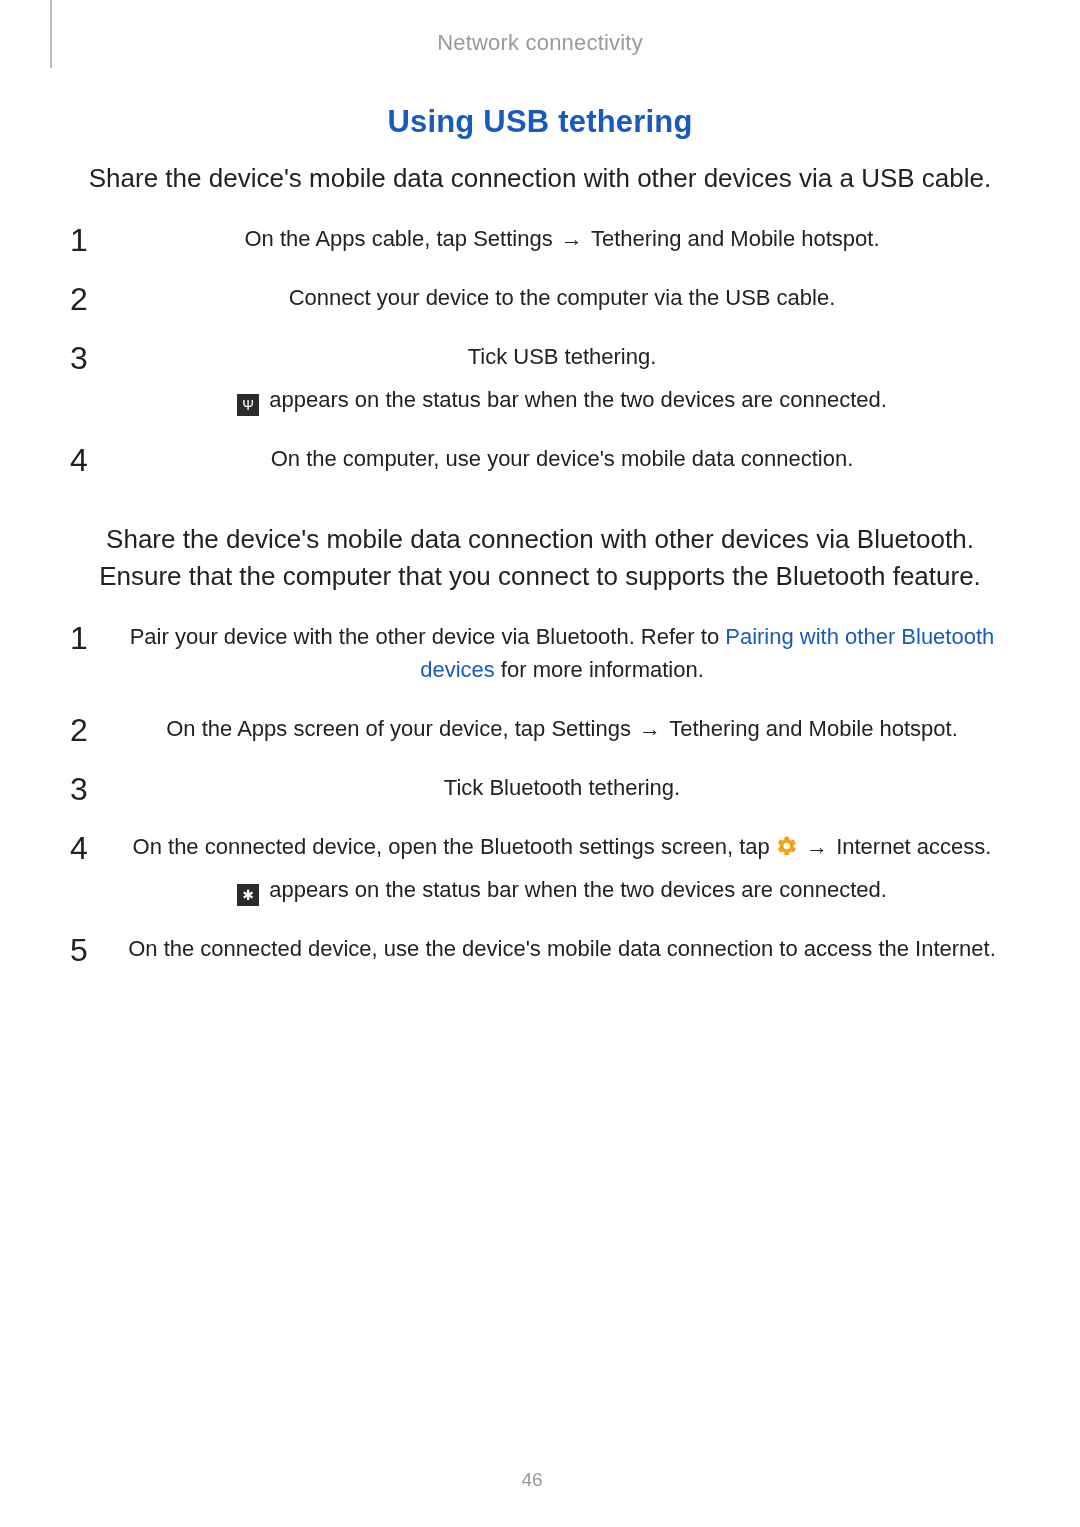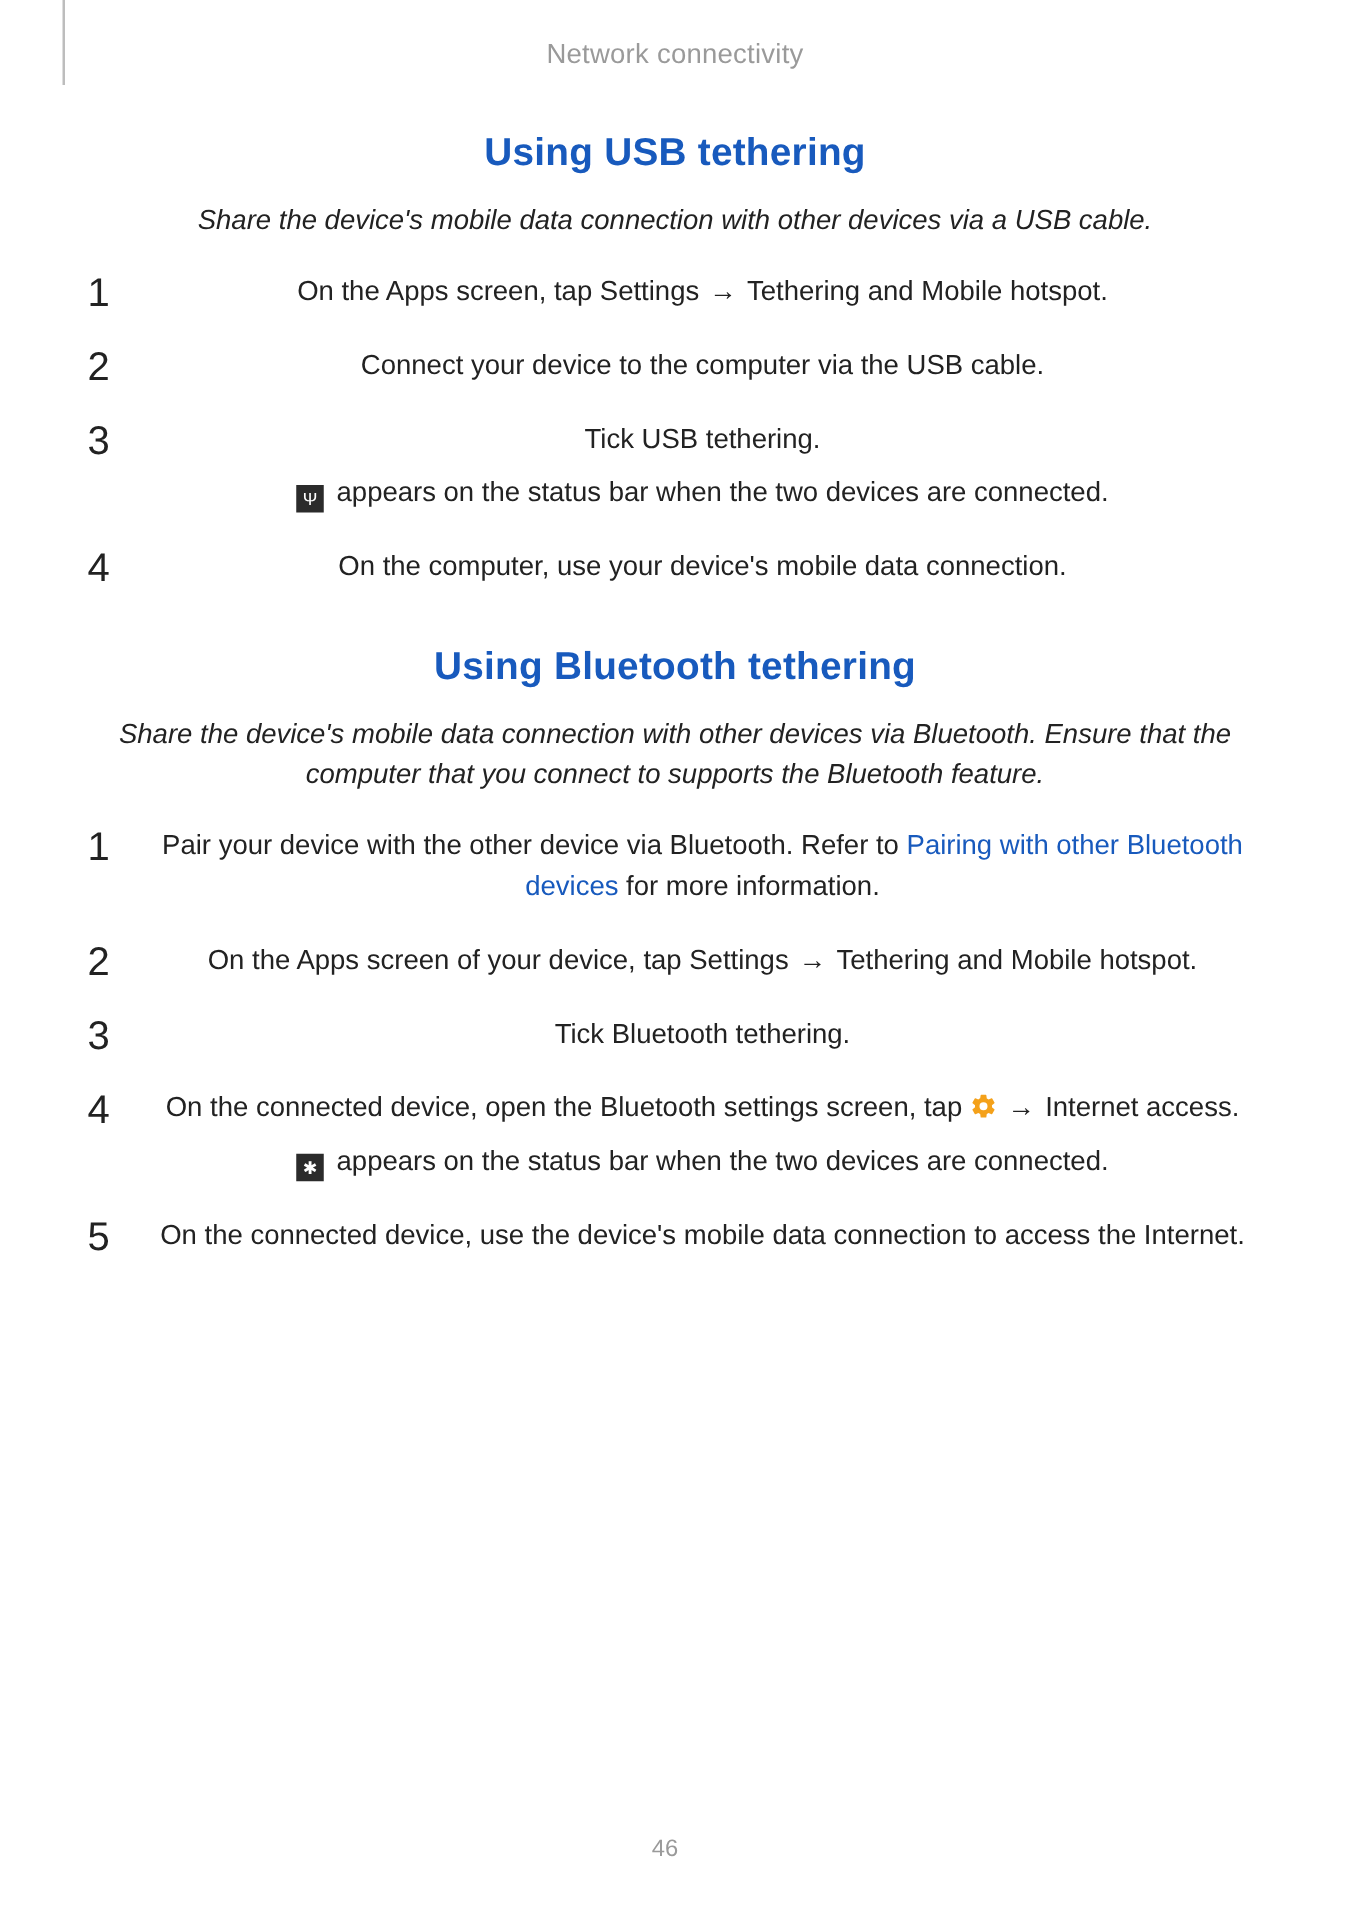--- a/index.html
+++ b/index.html
@@ -30,25 +30,24 @@
     letter-spacing: 0.2px;
   }
   h2.section {
     color: #185abd;
     font-size: 31px;
     font-weight: 600;
     margin-bottom: 20px;
     letter-spacing: 0.2px;
   }
   p.intro {
-    font-size: 22px;
+    font-size: 26px;
     line-height: 1.45;
     margin-bottom: 24px;
     color: #222;
-    font-style: italic;
   }
   ol.steps {
     list-style: none;
     counter-reset: step;
     margin: 0 0 46px 0;
     padding: 0;
   }
   ol.steps > li {
     position: relative;
     padding-left: 44px;
@@ -135,33 +134,32 @@
 
 <div class="page">
 
   <div class="breadcrumb">Network connectivity</div>
 
   <h2 class="section">Using USB tethering</h2>
   <p class="intro">Share the device's mobile data connection with other devices via a USB cable.</p>
 
   <ol class="steps">
     <li>
-      <span>On the Apps screen, tap </span><span class="bold">Settings</span><span class="arrow"> → </span><span class="bold">Tethering and Mobile hotspot</span><span>.</span>
+      <span>On the Apps cable, tap </span><span class="bold">Settings</span><span class="arrow"> → </span><span class="bold">Tethering and Mobile hotspot</span><span>.</span>
     </li>
     <li>Connect your device to the computer via the USB cable.</li>
     <li>
       <span>Tick </span><span class="bold">USB tethering</span><span>.</span>
       <span class="sub">
         <span class="icon-chip">Ψ</span><span> appears on the status bar when the two devices are connected.</span>
       </span>
     </li>
     <li>On the computer, use your device's mobile data connection.</li>
   </ol>
 
-  <h2 class="section">Using Bluetooth tethering</h2>
   <p class="intro">Share the device's mobile data connection with other devices via Bluetooth. Ensure that the computer that you connect to supports the Bluetooth feature.</p>
 
   <ol class="steps">
     <li>
       <span>Pair your device with the other device via Bluetooth. Refer to </span><span class="link">Pairing with other Bluetooth devices</span><span> for more information.</span>
     </li>
     <li>
       <span>On the Apps screen of your device, tap </span><span class="bold">Settings</span><span class="arrow"> → </span><span class="bold">Tethering and Mobile hotspot</span><span>.</span>
     </li>
     <li>

